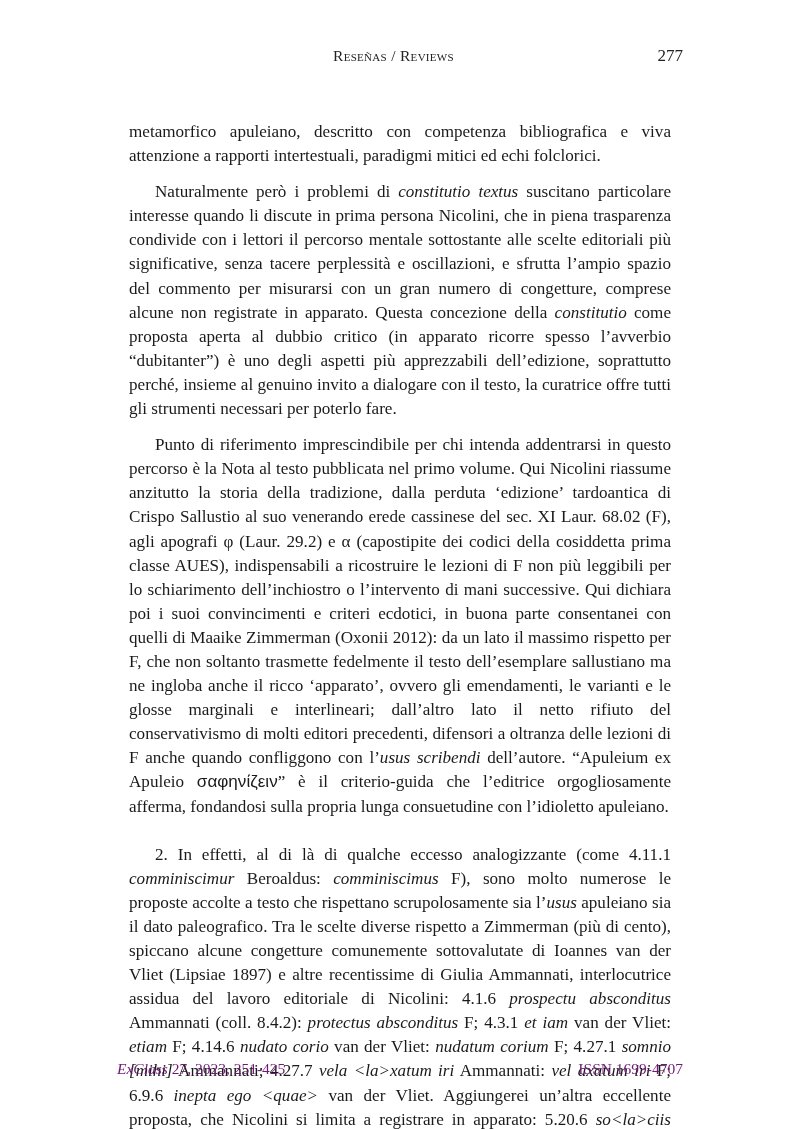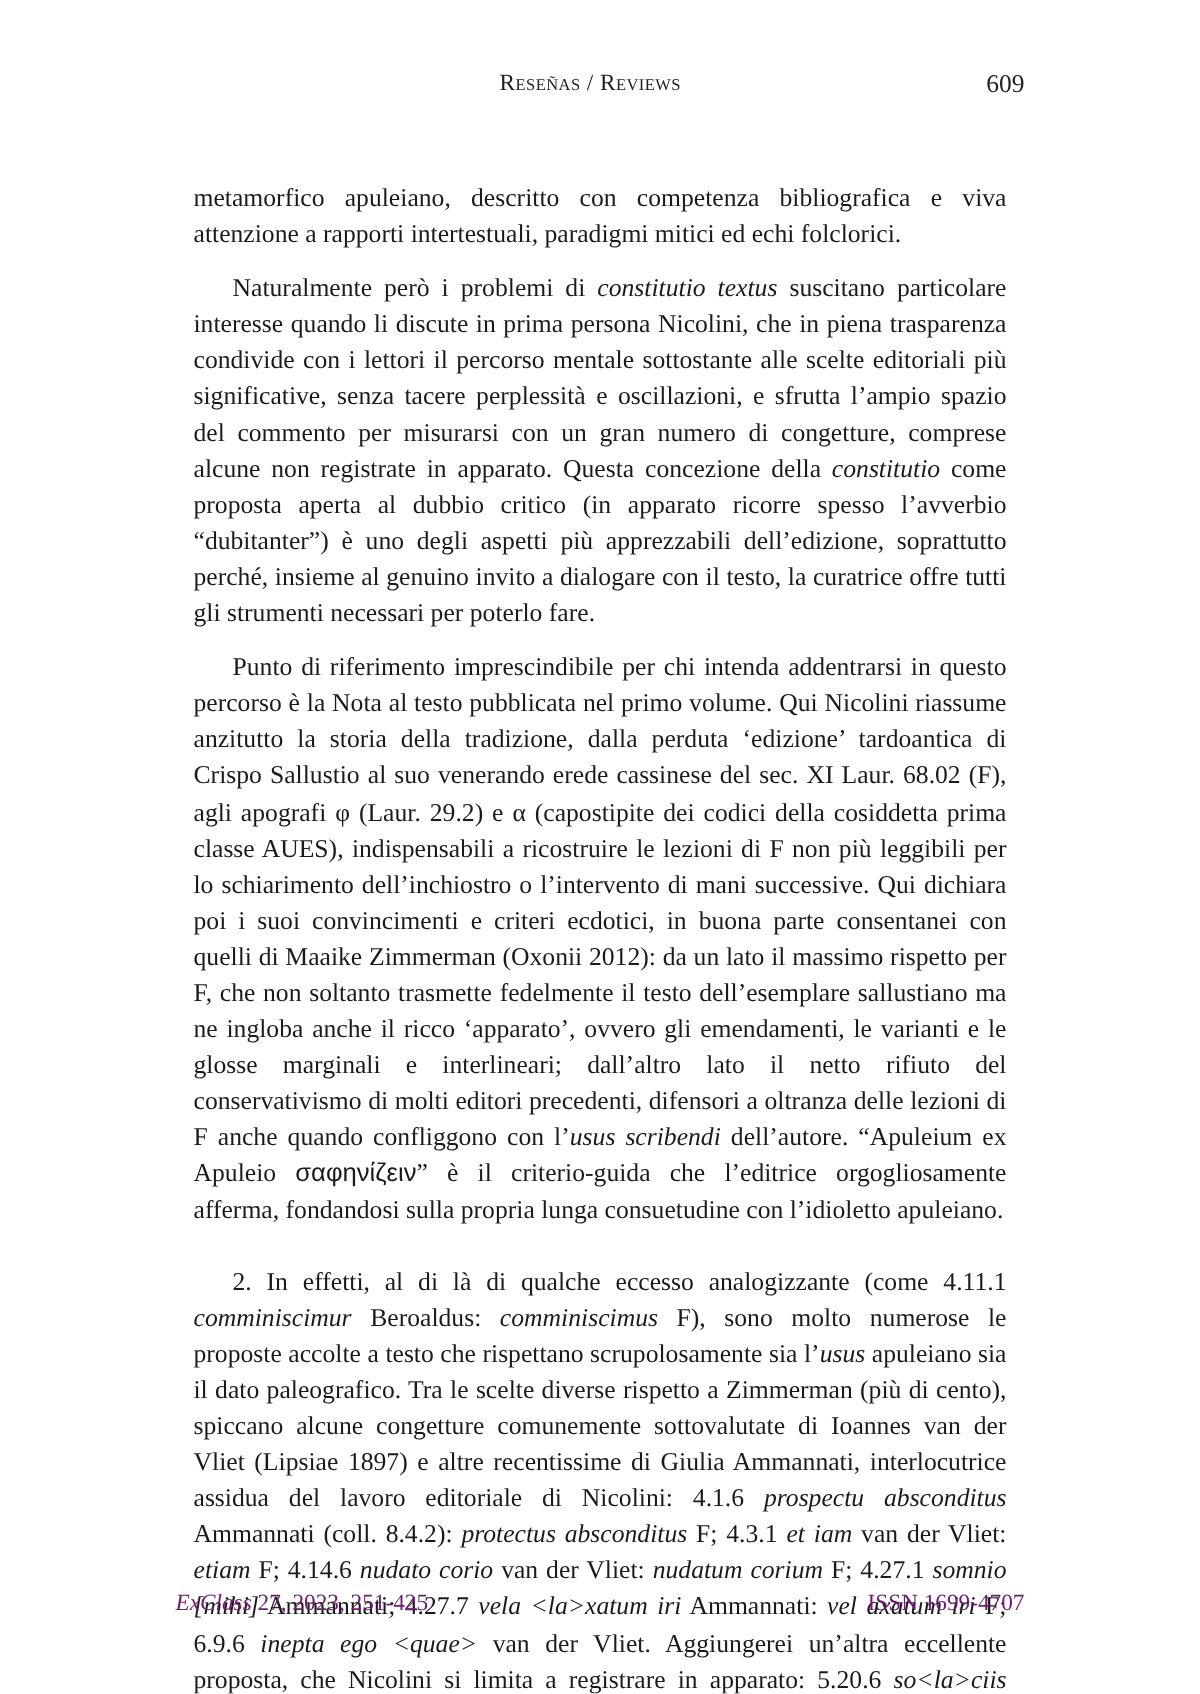--- a/index.html
+++ b/index.html
@@ -105,21 +105,21 @@
   .footer-left { white-space: nowrap; }
   .footer-right { white-space: nowrap; }
 </style>
 </head>
 <body>
 
 <div class="page">
 
   <div class="running-head">
     <div class="running-head-title">Reseñas / Reviews</div>
-    <div class="running-head-folio">609</div>
+    <div class="running-head-folio">277</div>
   </div>
 
   <div class="textblock" id="textblock">
       <p class="para"><span>metamorfico apuleiano, descritto con competenza bibliografica e viva attenzione a rapporti intertestuali, paradigmi mitici ed echi folclorici.</span></p>
       <p class="para indent"><span>Naturalmente però i problemi di </span><i>constitutio textus</i><span> suscitano particolare interesse quando li discute in prima persona Nicolini, che in piena trasparenza condivide con i lettori il percorso mentale sottostante alle scelte editoriali più significative, senza tacere perplessità e oscillazioni, e sfrutta l’ampio spazio del commento per misurarsi con un gran numero di congetture, comprese alcune non registrate in apparato. Questa concezione della </span><i>constitutio</i><span> come proposta aperta al dubbio critico (in apparato ricorre spesso l’avverbio “dubitanter”) è uno degli aspetti più apprezzabili dell’edizione, soprattutto perché, insieme al genuino invito a dialogare con il testo, la curatrice offre tutti gli strumenti necessari per poterlo fare.</span></p>
       <p class="para indent"><span>Punto di riferimento imprescindibile per chi intenda addentrarsi in questo percorso è la Nota al testo pubblicata nel primo volume. Qui Nicolini riassume anzitutto la storia della tradizione, dalla perduta ‘edizione’ tardoantica di Crispo Sallustio al suo venerando erede cassinese del sec. XI Laur. 68.02 (F), agli apografi φ (Laur. 29.2) e α (capostipite dei codici della cosiddetta prima classe AUES), indispensabili a ricostruire le lezioni di F non più leggibili per lo schiarimento dell’inchiostro o l’intervento di mani successive. Qui dichiara poi i suoi convincimenti e criteri ecdotici, in buona parte consentanei con quelli di Maaike Zimmerman (Oxonii 2012): da un lato il massimo rispetto per F, che non soltanto trasmette fedelmente il testo dell’esemplare sallustiano ma ne ingloba anche il ricco ‘apparato’, ovvero gli emendamenti, le varianti e le glosse marginali e interlineari; dall’altro lato il netto rifiuto del conservativismo di molti editori precedenti, difensori a oltranza delle lezioni di F anche quando confliggono con l’</span><i>usus scribendi</i><span> dell’autore. “Apuleium ex Apuleio </span><span class="greek">σαφηνίζειν</span><span>” è il criterio-guida che l’editrice orgogliosamente afferma, fondandosi sulla propria lunga consuetudine con l’idioletto apuleiano.</span></p>
       <p class="para indent gap-before"><span>2. In effetti, al di là di qualche eccesso analogizzante (come 4.11.1 </span><i>comminiscimur</i><span> Beroaldus: </span><i>comminiscimus</i><span> F), sono molto numerose le proposte accolte a testo che rispettano scrupolosamente sia l’</span><i>usus</i><span> apuleiano sia il dato paleografico. Tra le scelte diverse rispetto a Zimmerman (più di cento), spiccano alcune congetture comunemente sottovalutate di Ioannes van der Vliet (Lipsiae 1897) e altre recentissime di Giulia Ammannati, interlocutrice assidua del lavoro editoriale di Nicolini: 4.1.6 </span><i>prospectu absconditus</i><span> Ammannati (coll. 8.4.2): </span><i>protectus absconditus</i><span> F; 4.3.1 </span><i>et iam</i><span> van der Vliet: </span><i>etiam</i><span> F; 4.14.6 </span><i>nudato corio</i><span> van der Vliet: </span><i>nudatum corium</i><span> F; 4.27.1 </span><i>somnio [mihi]</i><span> Ammannati; 4.27.7 </span><i>vela &lt;la&gt;xatum iri</i><span> Ammannati: </span><i>vel axatum iri</i><span> F; 6.9.6 </span><i>inepta ego &lt;quae&gt;</i><span> van der Vliet. Aggiungerei un’altra eccellente proposta, che Nicolini si limita a registrare in apparato: 5.20.6 </span><i>so&lt;la&gt;ciis</i><span> Ammannati (Nicolini in app.): </span><i>sociis</i><span> F: </span><i>opibus</i><span> Pricaeus (Nicolini in textu).</span></p>
     </div>
 
   <div class="footer">

